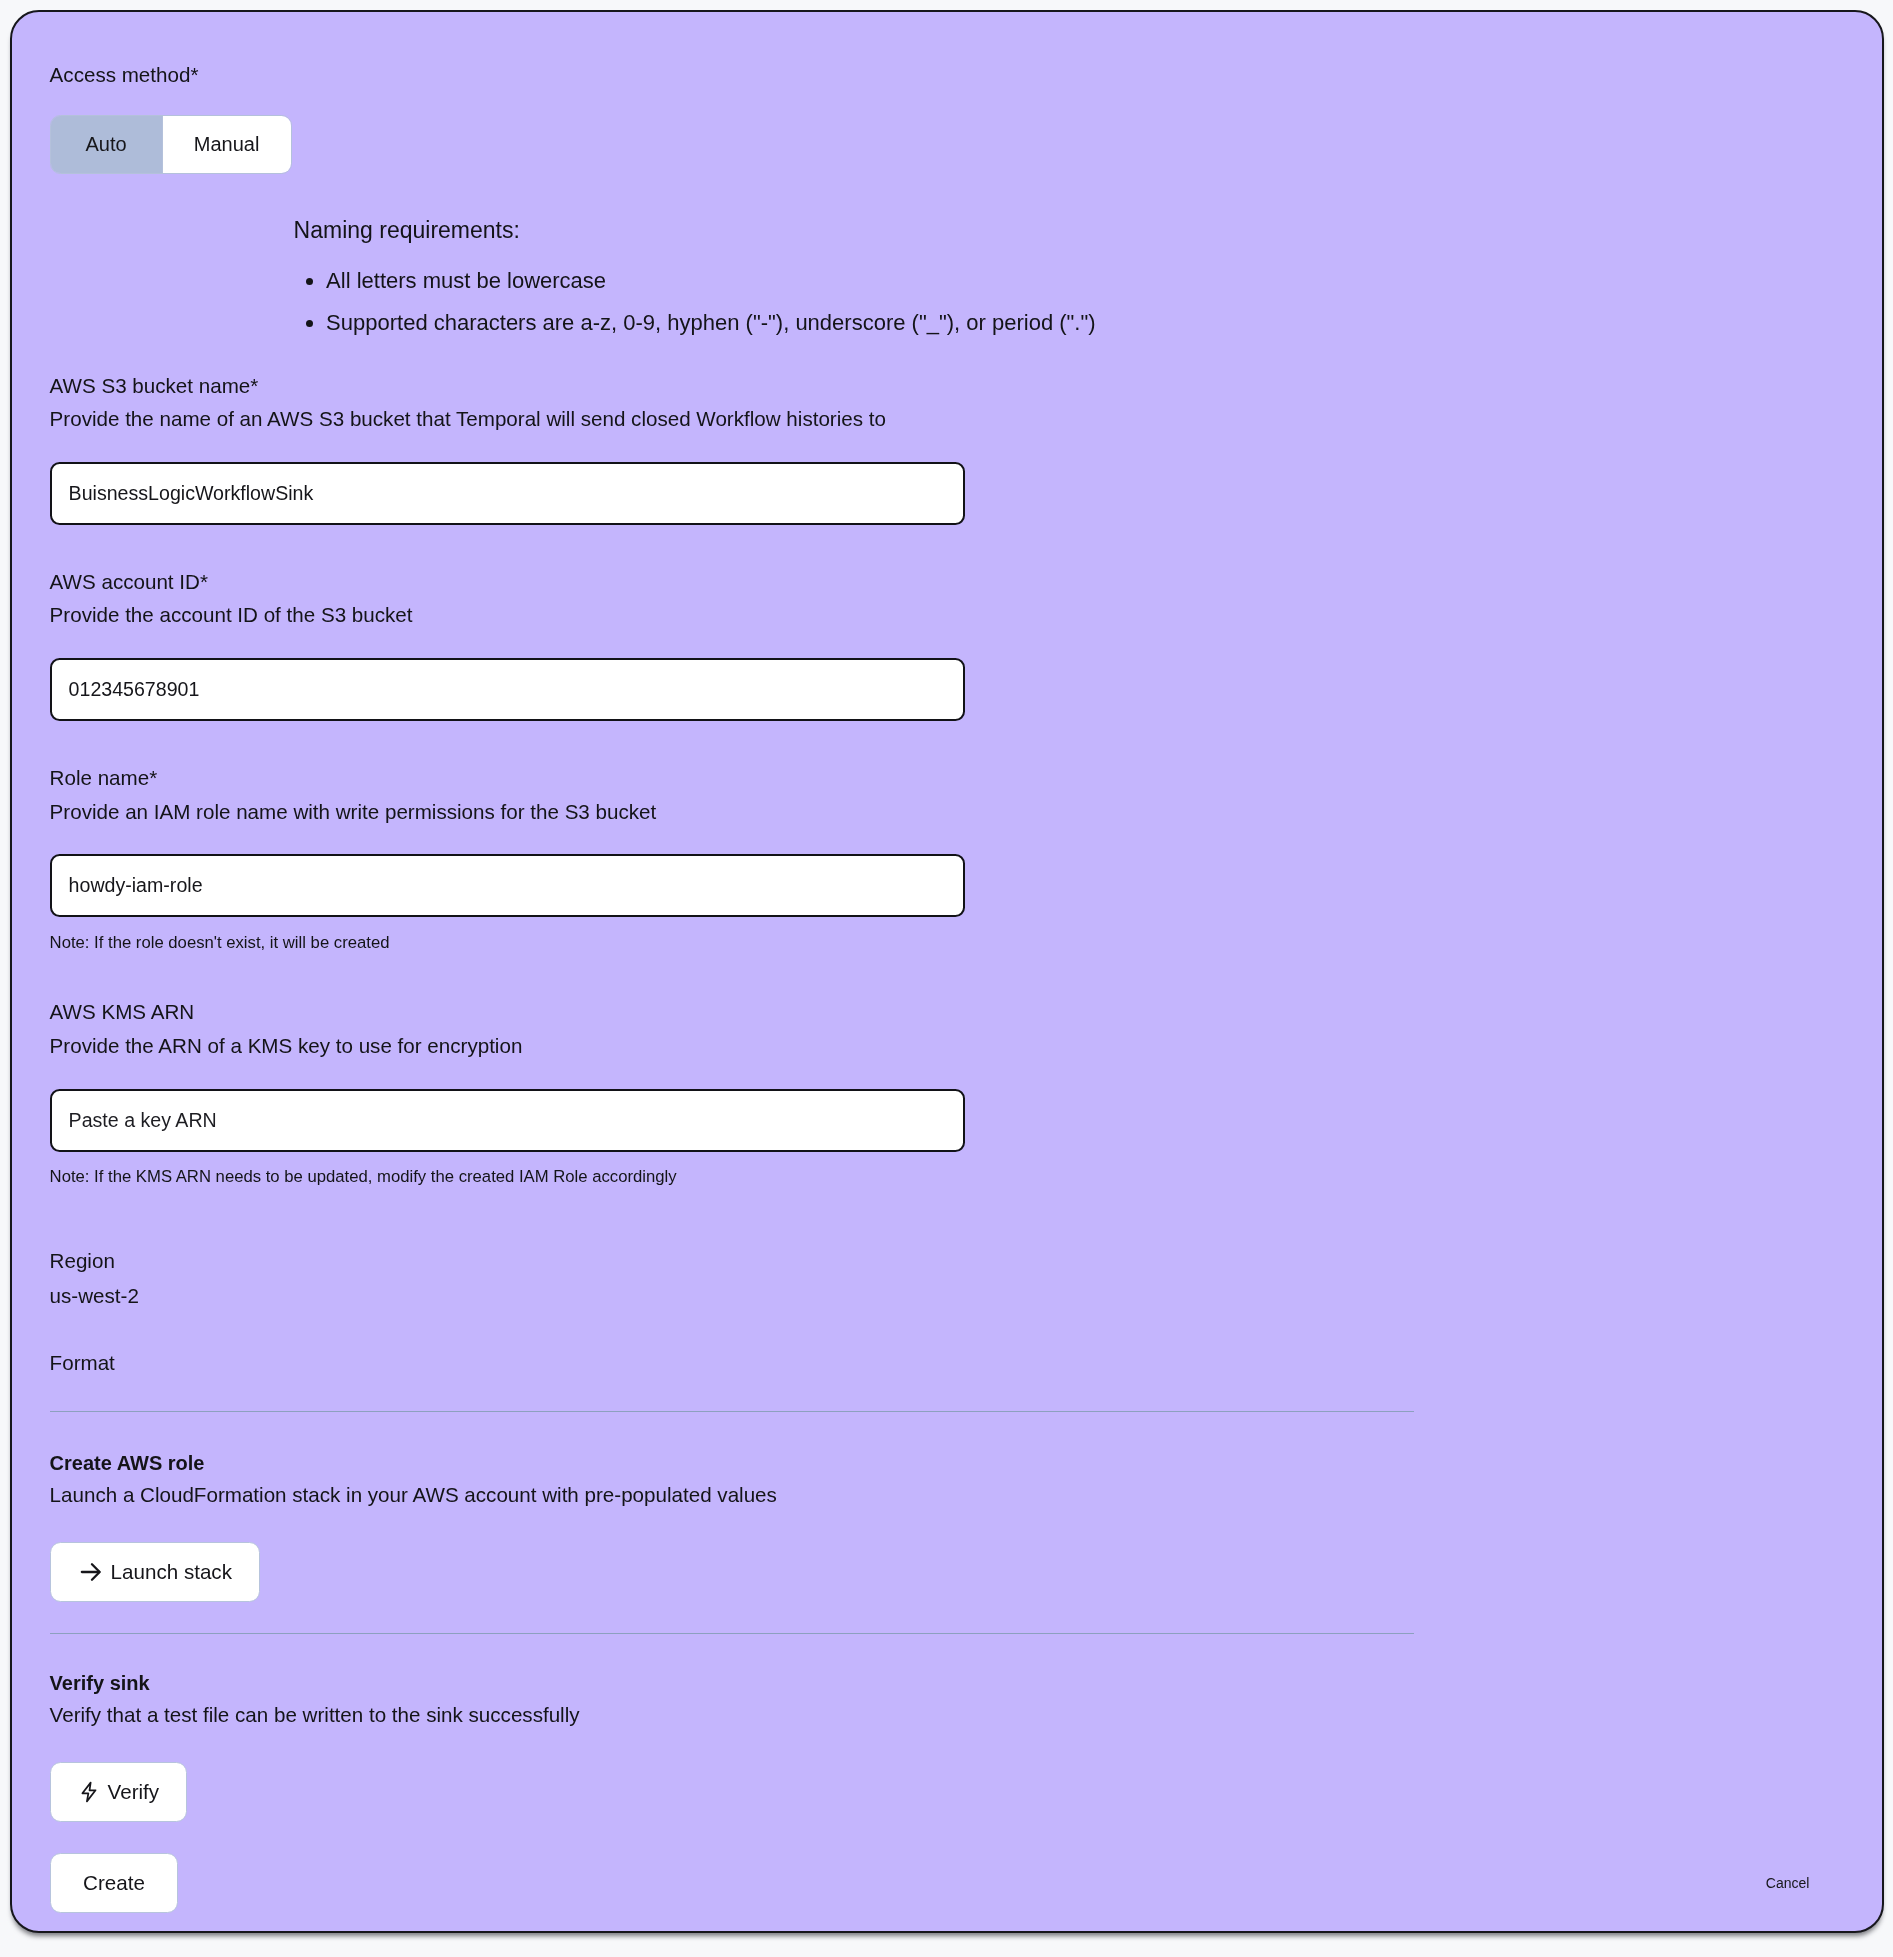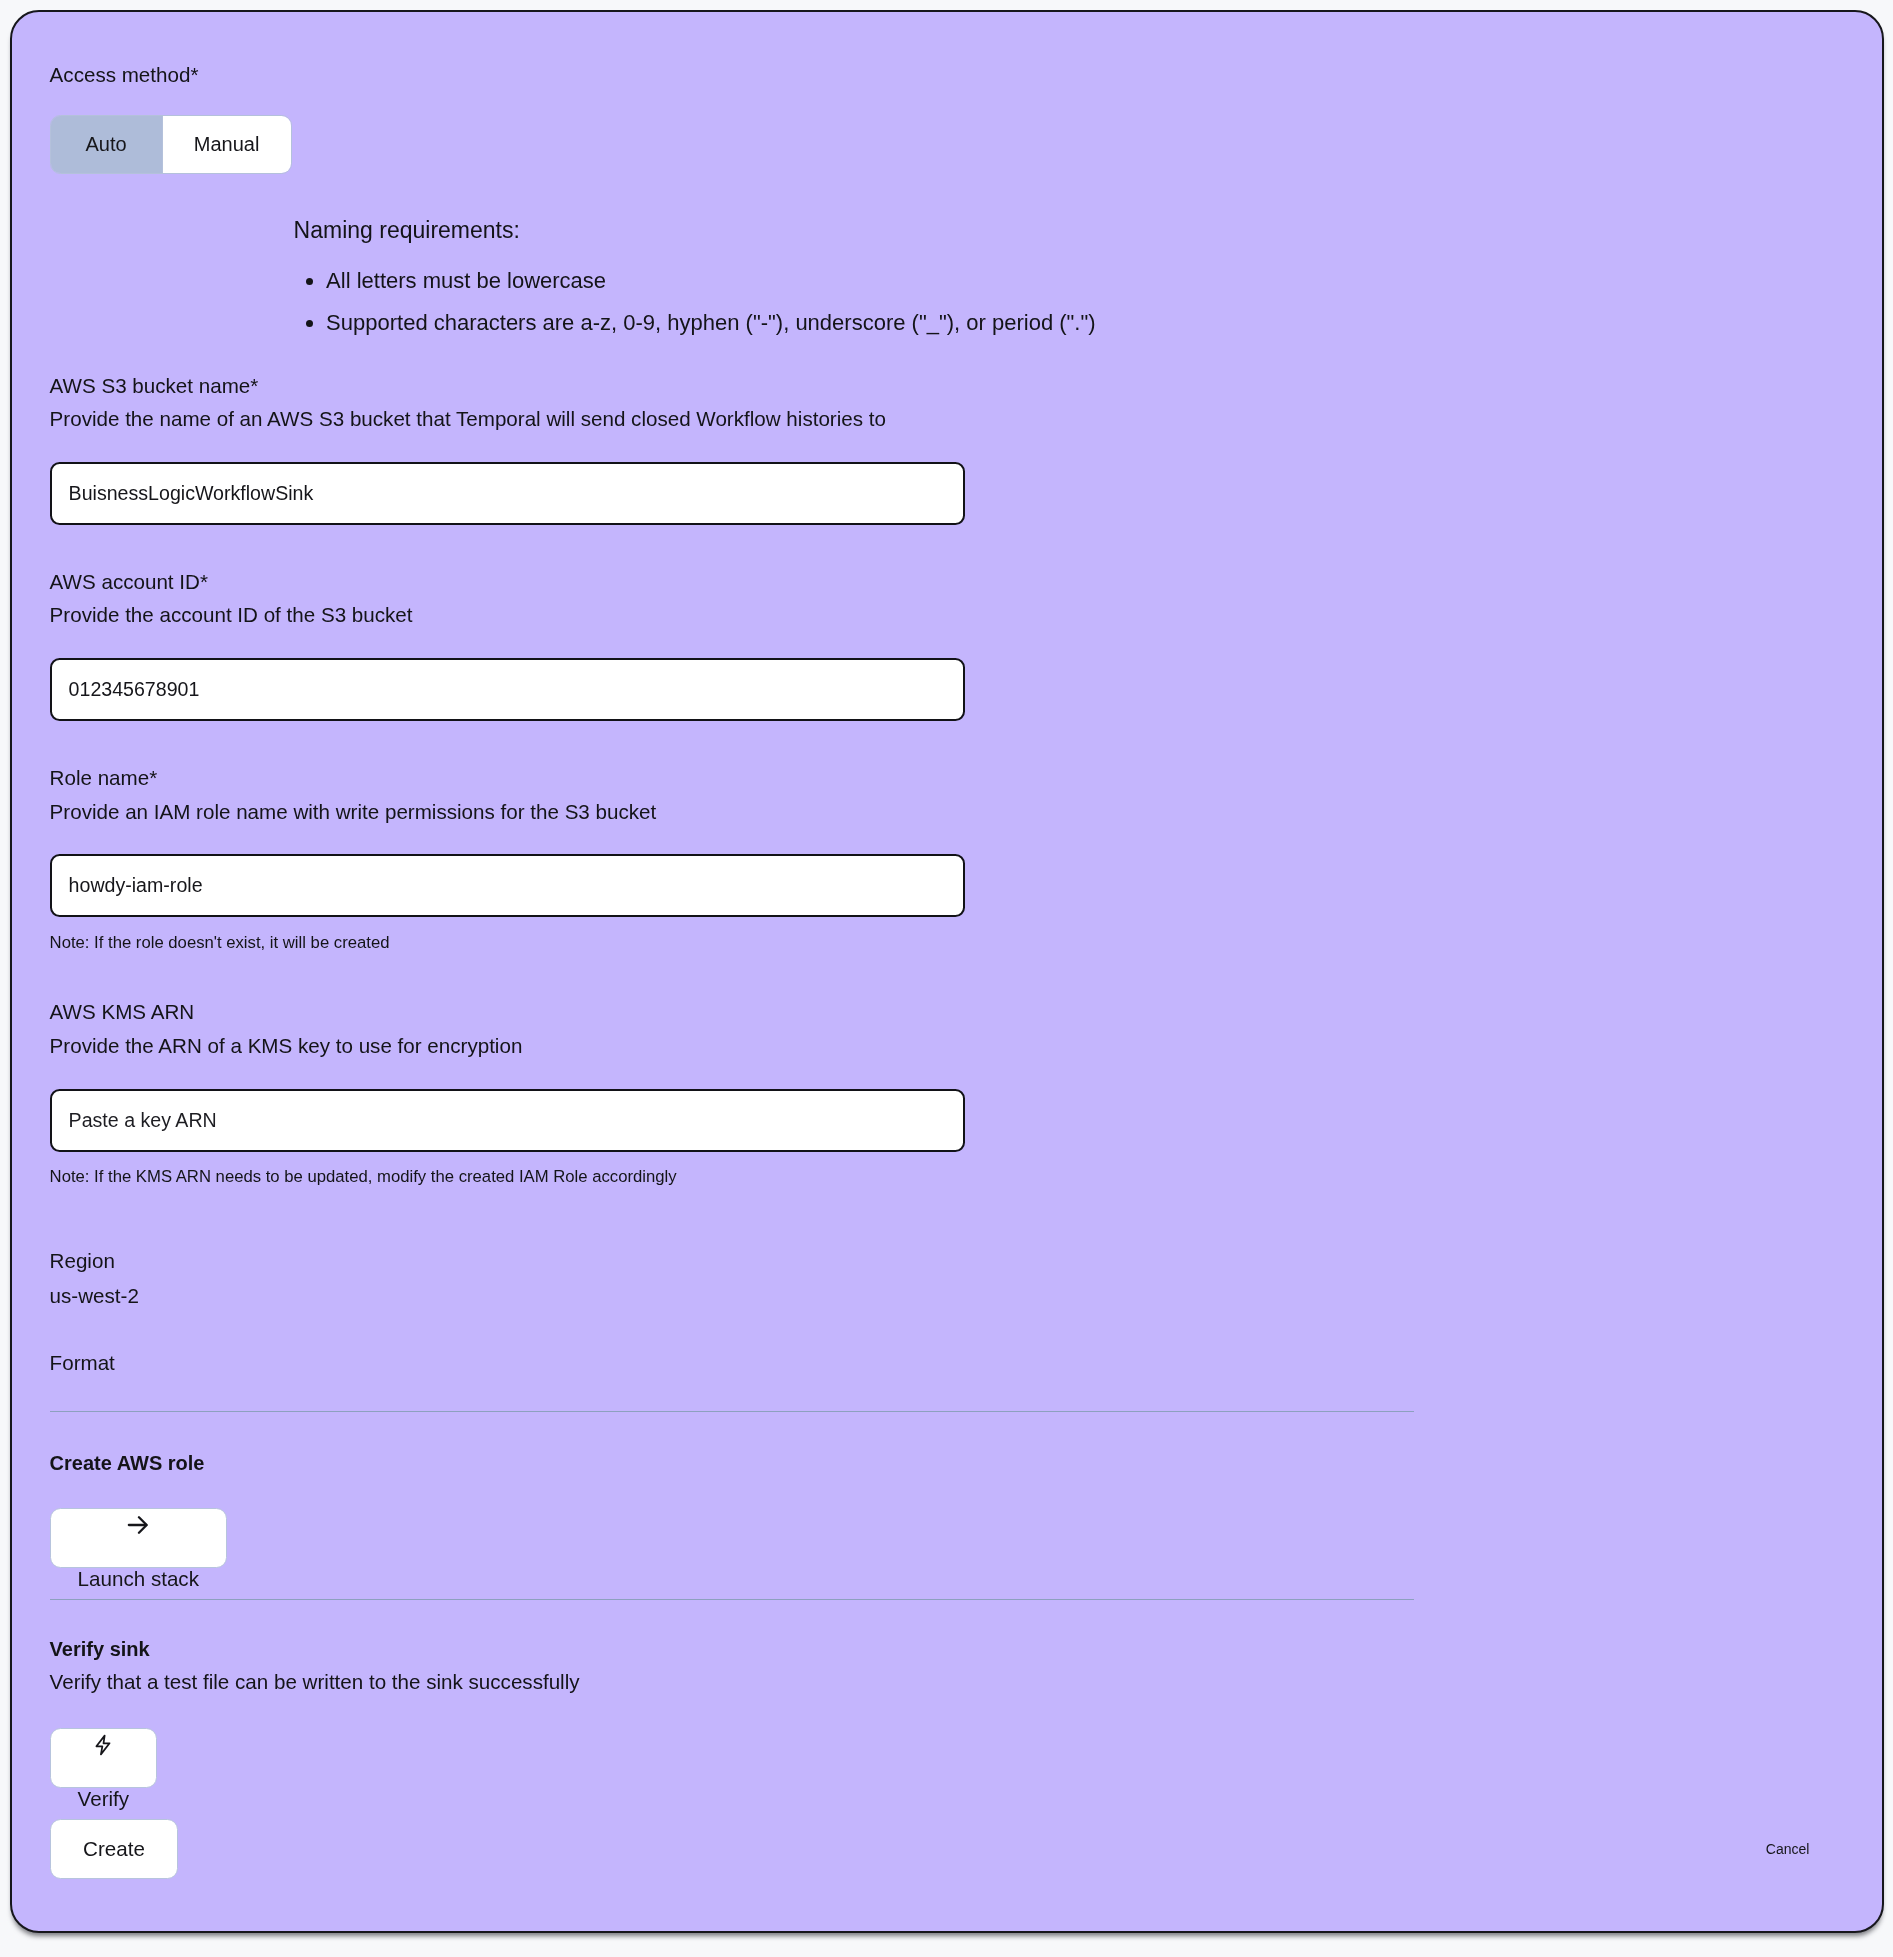--- a/index.html
+++ b/index.html
@@ -93,31 +93,30 @@
     border: none;
     border-top: 1.4px solid #8da0bf;
     width: 76%;
     margin: 34px 0 0 0;
   }
 
   .btn-secondary {
     margin-top: 32.5px;
     display: inline-flex;
     align-items: center;
-    gap: 29px;
+    gap: 7px;
     height: 60px;
-    padding: 3px 27px;
+    padding: 12px 27px;
     background: #fff;
     border: 1.9px solid #b7c4dd;
     border-radius: 10.5px;
     font-family: "Liberation Sans", sans-serif;
     font-size: 20.6px;
     color: #16161a;
     cursor: pointer;
-    flex-direction: column;
   }
   .btn-secondary svg { display: block; }
 
   .actions {
     margin-top: 31px;
     display: flex;
     align-items: center;
     justify-content: space-between;
   }
   .btn-create {
@@ -203,20 +202,21 @@
   
   <div class="info-block" style="margin-top:42px;">
     <div class="label">Format</div>
   </div>
 
   <hr class="divider">
 
   
   <div class="field-group" style="margin-top:38px;">
     <div class="section-title">Create AWS role</div>
+    <div class="desc">Launch a CloudFormation stack in your AWS account with pre-populated values</div>
     <button class="btn-secondary">
       <span>
         <svg width="26" height="26" viewBox="0 0 27 27" fill="none">
           <path d="M4 13.5h18" stroke="#16161a" stroke-width="2.4" stroke-linecap="round"></path>
           <path d="M14.5 5.5l8 8-8 8" stroke="#16161a" stroke-width="2.4" stroke-linecap="round" stroke-linejoin="round"></path>
         </svg>
       </span>
       <span>Launch stack</span>
     </button>
   </div>

